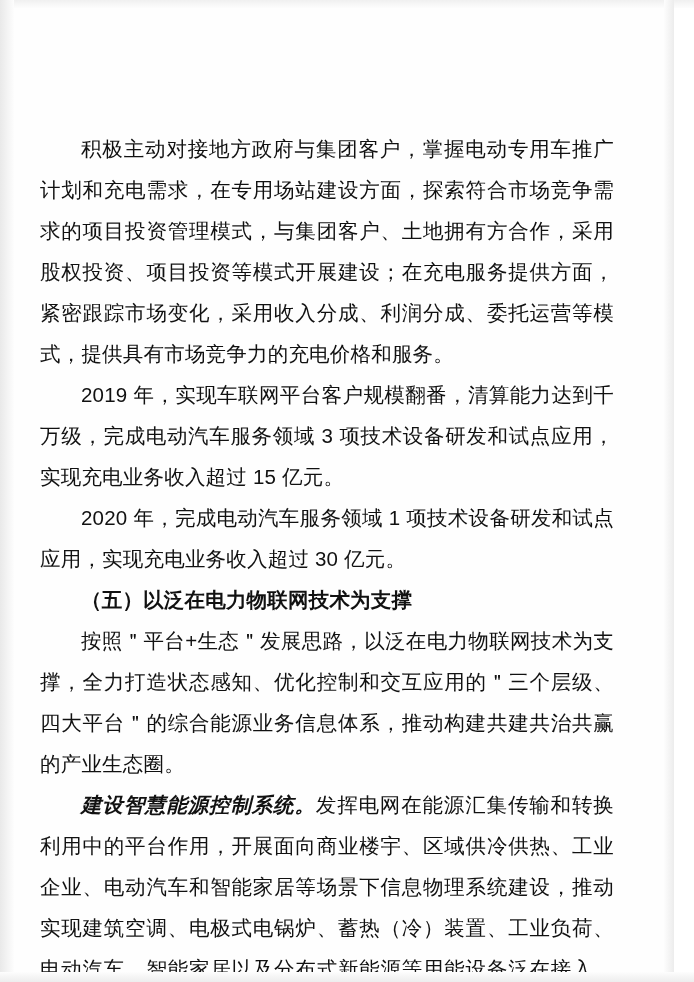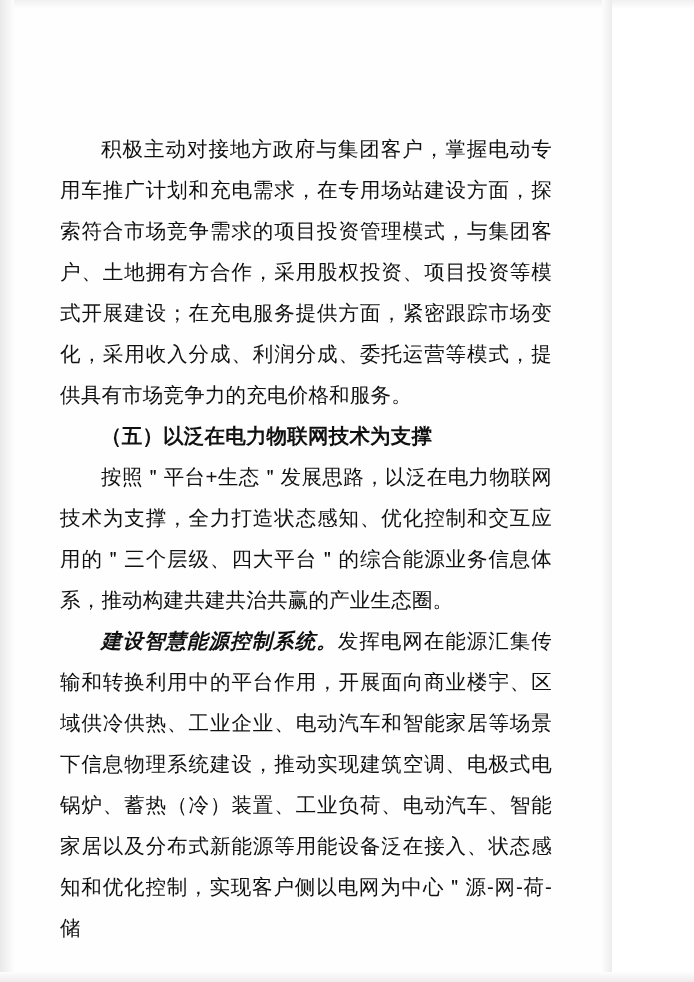--- a/index.html
+++ b/index.html
@@ -9,25 +9,25 @@
   }
   body {
     width: 694px;
     height: 982px;
     overflow: hidden;
     font-family: "Liberation Sans", "DejaVu Sans", sans-serif;
     color: #1a1a1a;
   }
   .page {
     position: relative;
-    width: 612px;
+    width: 674px;
     height: 982px;
     background: #fefefe;
     box-sizing: border-box;
-    padding: 128px 60px 40px 60px;
+    padding: 128px 60px 40px 40px;
   }
   .doc-body {
     font-size: 20.5px;
     line-height: 41px;
     letter-spacing: 0.2px;
     text-align: justify;
     text-justify: inter-ideograph;
     color: #111111;
   }
   p.para {
@@ -81,17 +81,19 @@
 <body>
 
 <div class="page">
   <div class="page-edge-top"></div>
   <div class="page-edge-left"></div>
   <div class="page-edge-right"></div>
   <div class="page-edge-bottom"></div>
 
   <div class="doc-body">
     <p class="para">积极主动对接地方政府与集团客户，掌握电动专用车推广计划和充电需求，在专用场站建设方面，探索符合市场竞争需求的项目投资管理模式，与集团客户、土地拥有方合作，采用股权投资、项目投资等模式开展建设；在充电服务提供方面，紧密跟踪市场变化，采用收入分成、利润分成、委托运营等模式，提供具有市场竞争力的充电价格和服务。</p>
+    <p class="para">2019 年，实现车联网平台客户规模翻番，清算能力达到千万级，完成电动汽车服务领域 3 项技术设备研发和试点应用，实现充电业务收入超过 15 亿元。</p>
+    <p class="para">2020 年，完成电动汽车服务领域 1 项技术设备研发和试点应用，实现充电业务收入超过 30 亿元。</p>
     <p class="heading">（五）以泛在电力物联网技术为支撑</p>
     <p class="para">按照＂平台+生态＂发展思路，以泛在电力物联网技术为支撑，全力打造状态感知、优化控制和交互应用的＂三个层级、四大平台＂的综合能源业务信息体系，推动构建共建共治共赢的产业生态圈。</p>
     <p class="para"><span class="lead-bold">建设智慧能源控制系统。</span><span>发挥电网在能源汇集传输和转换利用中的平台作用，开展面向商业楼宇、区域供冷供热、工业企业、电动汽车和智能家居等场景下信息物理系统建设，推动实现建筑空调、电极式电锅炉、蓄热（冷）装置、工业负荷、电动汽车、智能家居以及分布式新能源等用能设备泛在接入、状态感知和优化控制，实现客户侧以电网为中心＂源-网-荷-储</span></p>
   </div>
 </div>
 
 </body></html>

